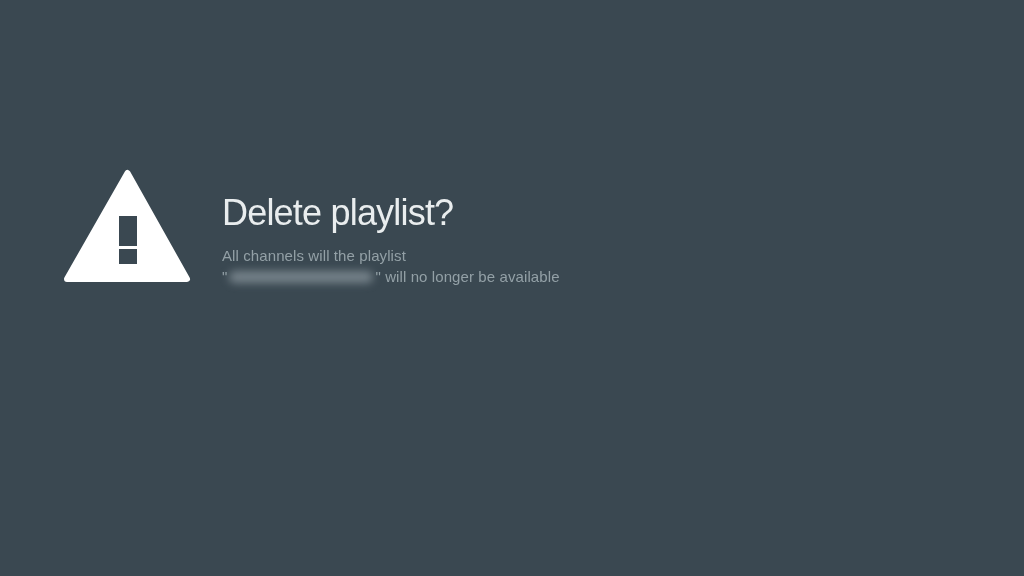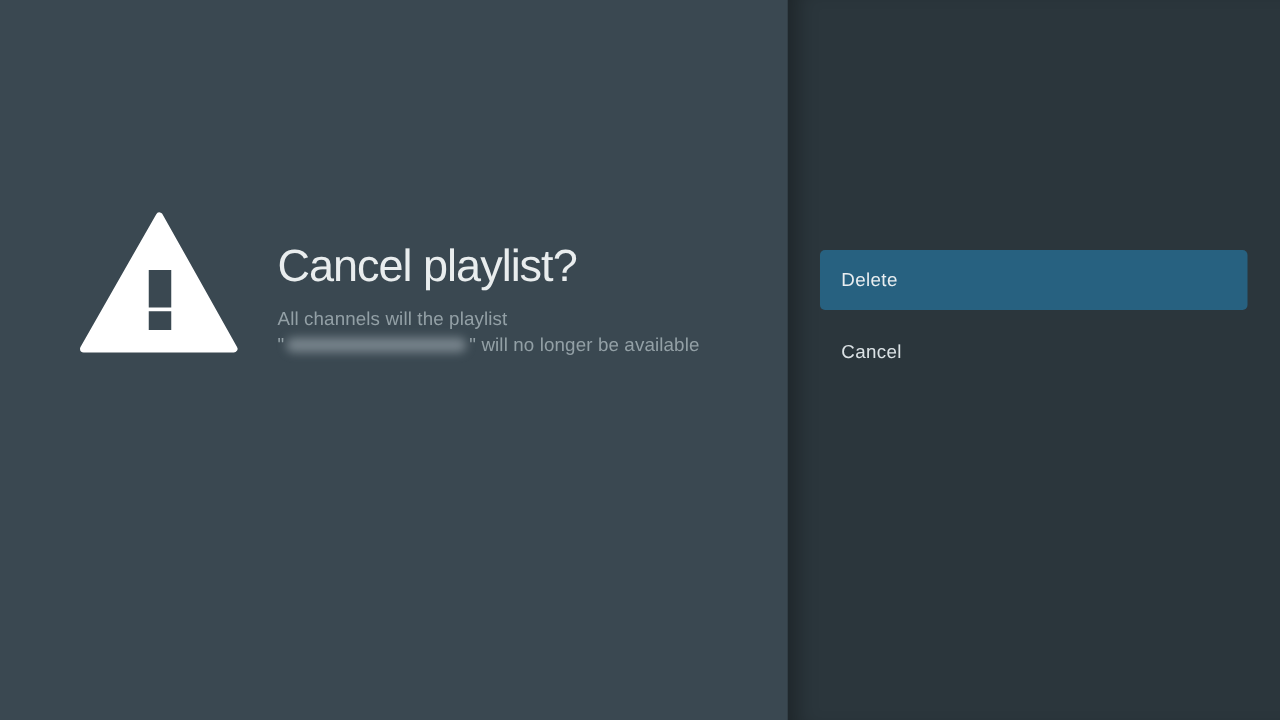--- a/index.html
+++ b/index.html
@@ -64,27 +64,19 @@
   <div class="content-pane">
 
     <div class="icon-wrap">
       <svg width="128" height="114" viewBox="0 0 128 114" xmlns="http://www.w3.org/2000/svg">
         <path d="M64.5 4 L124 110 L4 110 Z" fill="#ffffff" stroke="#ffffff" stroke-width="6" stroke-linejoin="round"></path>
         <rect x="56" y="47" width="18" height="30" fill="#3a4851"></rect>
         <rect x="56" y="80" width="18" height="15" fill="#3a4851"></rect>
       </svg>
     </div>
 
-    <h1 class="dialog-title">Cancel playlist?</h1>
+    <h1 class="dialog-title">Delete playlist?</h1>
 
     <p class="dialog-desc"><span>All channels will the playlist</span><br><span>"</span><span class="redacted"></span><span>" will no longer be available</span></p>
   </div>
 
-  <div class="actions-pane">
-    <div class="action focused">
-      <span>Delete</span>
-    </div>
-    <div class="action unfocused">
-      <span>Cancel</span>
-    </div>
-  </div>
 
 </div>
 
 </body></html>

